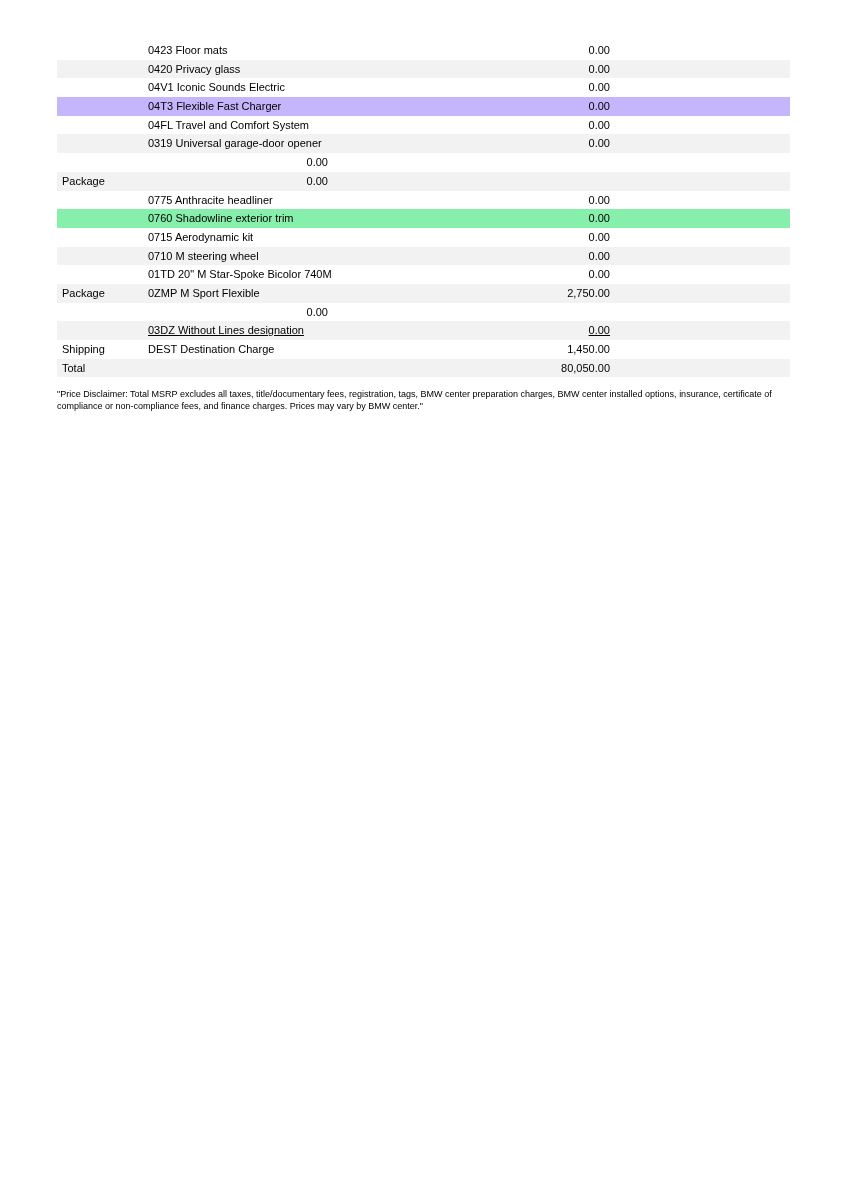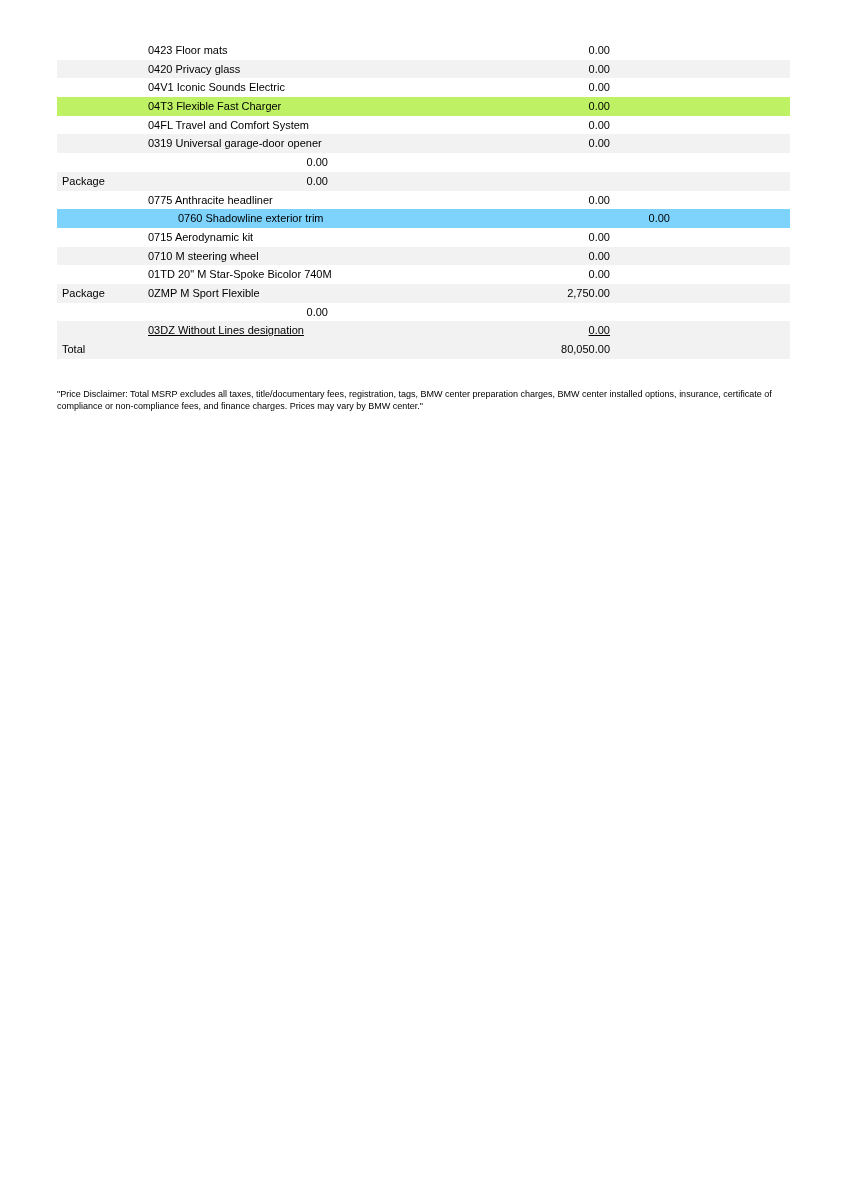--- a/index.html
+++ b/index.html
@@ -74,21 +74,21 @@
         <div class="cell desc">0420 Privacy glass</div>
         <div class="cell price">0.00</div>
         <div class="cell spacer"></div>
       </div>
       <div class="row">
         <div class="cell cat"></div>
         <div class="cell desc">04V1 Iconic Sounds Electric</div>
         <div class="cell price">0.00</div>
         <div class="cell spacer"></div>
       </div>
-      <div class="row" style="background: #bef264; align-items: flex-end;">
+      <div class="row" style="background: #c4b5fd; align-items: flex-end;">
         <div class="cell cat"></div>
         <div class="cell desc">04T3 Flexible Fast Charger</div>
         <div class="cell price">0.00</div>
         <div class="cell spacer"></div>
       </div>
       <div class="row">
         <div class="cell cat"></div>
         <div class="cell desc">04FL Travel and Comfort System</div>
         <div class="cell price">0.00</div>
         <div class="cell spacer"></div>
@@ -108,21 +108,21 @@
         <div class="cell cat">Package</div>
         <div class="cell price">0.00</div>
         <div class="cell spacer"></div>
       </div>
       <div class="row">
         <div class="cell cat"></div>
         <div class="cell desc">0775 Anthracite headliner</div>
         <div class="cell price">0.00</div>
         <div class="cell spacer"></div>
       </div>
-      <div class="row" style="background: #7dd3fc; gap: 30px;">
+      <div class="row" style="background: #86efac;">
         <div class="cell cat"></div>
         <div class="cell desc">0760 Shadowline exterior trim</div>
         <div class="cell price">0.00</div>
         <div class="cell spacer"></div>
       </div>
       <div class="row">
         <div class="cell cat"></div>
         <div class="cell desc">0715 Aerodynamic kit</div>
         <div class="cell price">0.00</div>
         <div class="cell spacer"></div>
@@ -149,20 +149,26 @@
         <div class="cell cat"></div>
         <div class="cell price">0.00</div>
         <div class="cell spacer"></div>
       </div>
       <div class="row" style="background: rgb(242, 242, 242); text-decoration: underline;">
         <div class="cell cat"></div>
         <div class="cell desc">03DZ Without Lines designation</div>
         <div class="cell price">0.00</div>
         <div class="cell spacer"></div>
       </div>
+      <div class="row">
+        <div class="cell cat">Shipping</div>
+        <div class="cell desc">DEST Destination Charge</div>
+        <div class="cell price">1,450.00</div>
+        <div class="cell spacer"></div>
+      </div>
       <div class="row" style="background: rgb(242, 242, 242);">
         <div class="cell cat">Total</div>
         <div class="cell desc"></div>
         <div class="cell price">80,050.00</div>
         <div class="cell spacer"></div>
       </div>
     </div>
   <div class="disclaimer">"Price Disclaimer: Total MSRP excludes all taxes, title/documentary fees, registration, tags, BMW center preparation charges, BMW center installed options, insurance, certificate of compliance or non-compliance fees, and finance charges. Prices may vary by BMW center."</div>
 </div>
 

